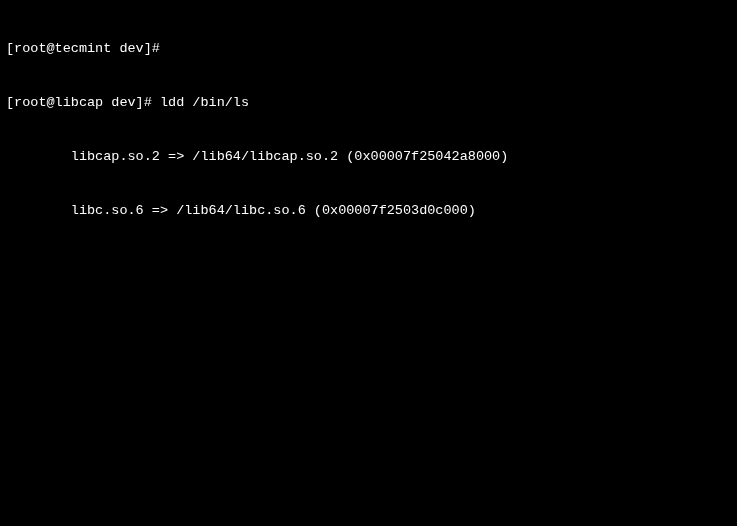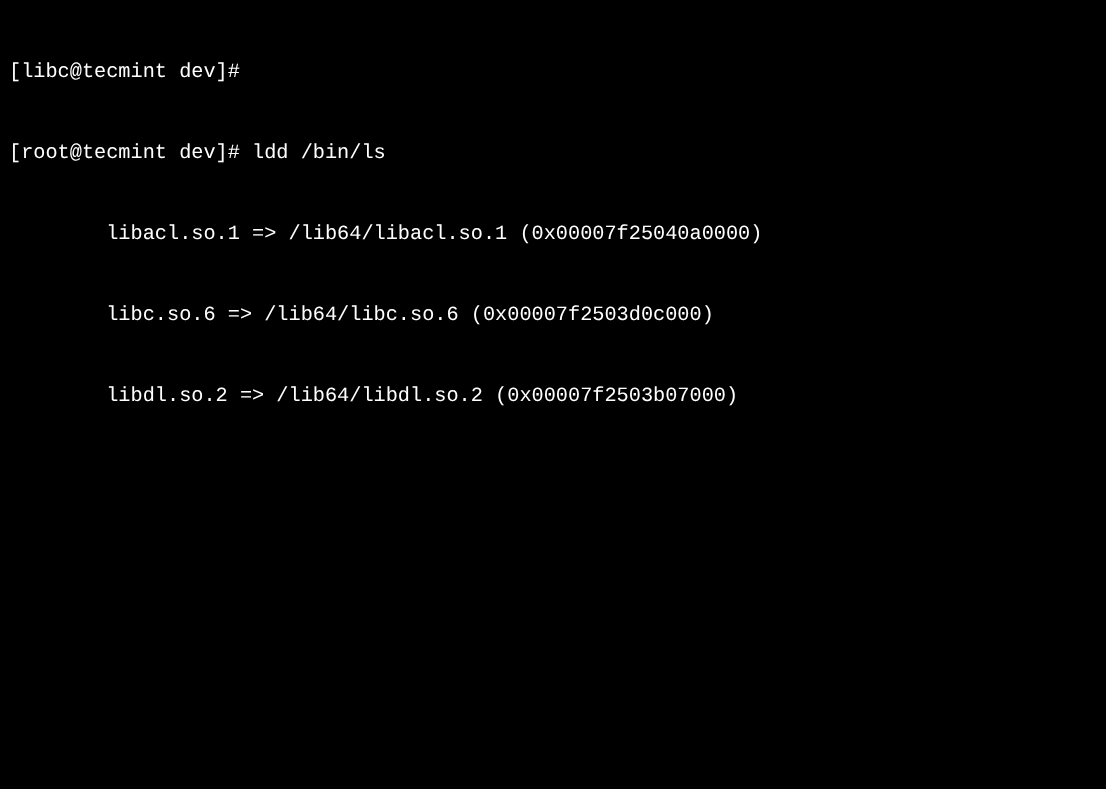--- a/index.html
+++ b/index.html
@@ -19,25 +19,24 @@
     white-space: pre;
   }
   .line {
     white-space: pre;
   }
 </style>
 </head>
 <body>
 
 <div class="terminal">
-  <div class="line">[libc@tecmint dev]# </div>
-  <div class="line">[root@tecmint dev]# ldd /bin/ls</div>
-  <div class="line">        libacl.so.1 =&gt; /lib64/libacl.so.1 (0x00007f25040a0000)</div>
+  <div class="line">[root@tecmint dev]# </div>
+  <div class="line">[root@libcap dev]# ldd /bin/ls</div>
+  <div class="line">        libcap.so.2 =&gt; /lib64/libcap.so.2 (0x00007f25042a8000)</div>
   <div class="line">        libc.so.6 =&gt; /lib64/libc.so.6 (0x00007f2503d0c000)</div>
-  <div class="line">        libdl.so.2 =&gt; /lib64/libdl.so.2 (0x00007f2503b07000)</div>
   
   
   
   
   
   
   
   
   
   

